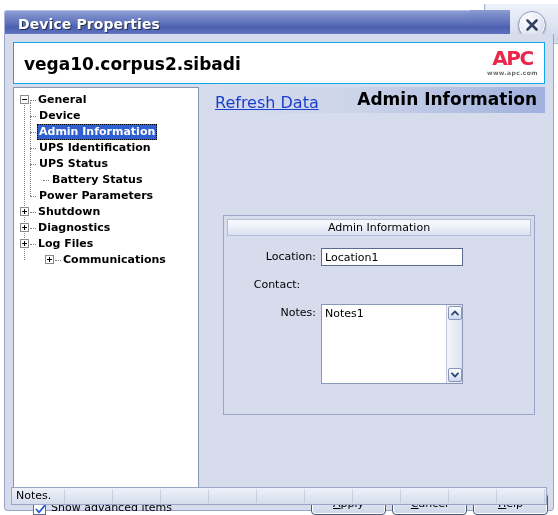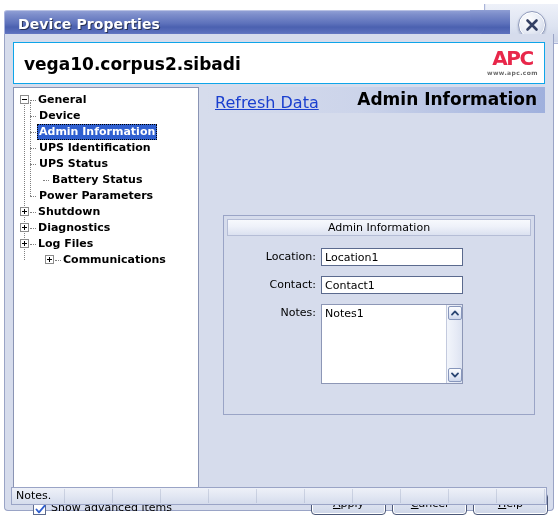--- a/index.html
+++ b/index.html
@@ -421,22 +421,21 @@
         <span id="refresh-link">Refresh Data</span>
         <span id="content-title">Admin Information</span>
       </div>
 
       <div id="groupbox">
         <div id="groupbox-title">Admin Information</div>
 
         <div class="field-label" style="left:14px; top:32px; width:78px;">Location:</div>
         <input class="text-input" style="left: 97px; top: 32px; width: 142px; height: 18px;" value="Location1">
 
-        <div class="field-label" style="left:14px; top:60px; width:78px;">Contact:</div>
-        <input class="text-input" style="left: 97px; top: 60px; width: 142px; height: 18px;" value="Contact1">
+        <div class="field-label" style="left:14px; top:60px; width:78px;text-align:center;">Contact:</div>
 
         <div class="field-label" style="left:14px; top:88px; width:78px;">Notes:</div>
         <div id="notes-box" style="left:97px; top:88px; width:142px; height:80px;">
           <div id="notes-text">Notes1</div>
           <div id="notes-scrollbar">
             <div class="sb-btn up">
               <span>
                 <svg width="8" height="6" viewBox="0 0 8 6">
                   <path d="M1 4.6 L4 1.4 L7 4.6" stroke="#2b4673" stroke-width="1.8" fill="none" stroke-linecap="round" stroke-linejoin="round"></path>
                 </svg>

